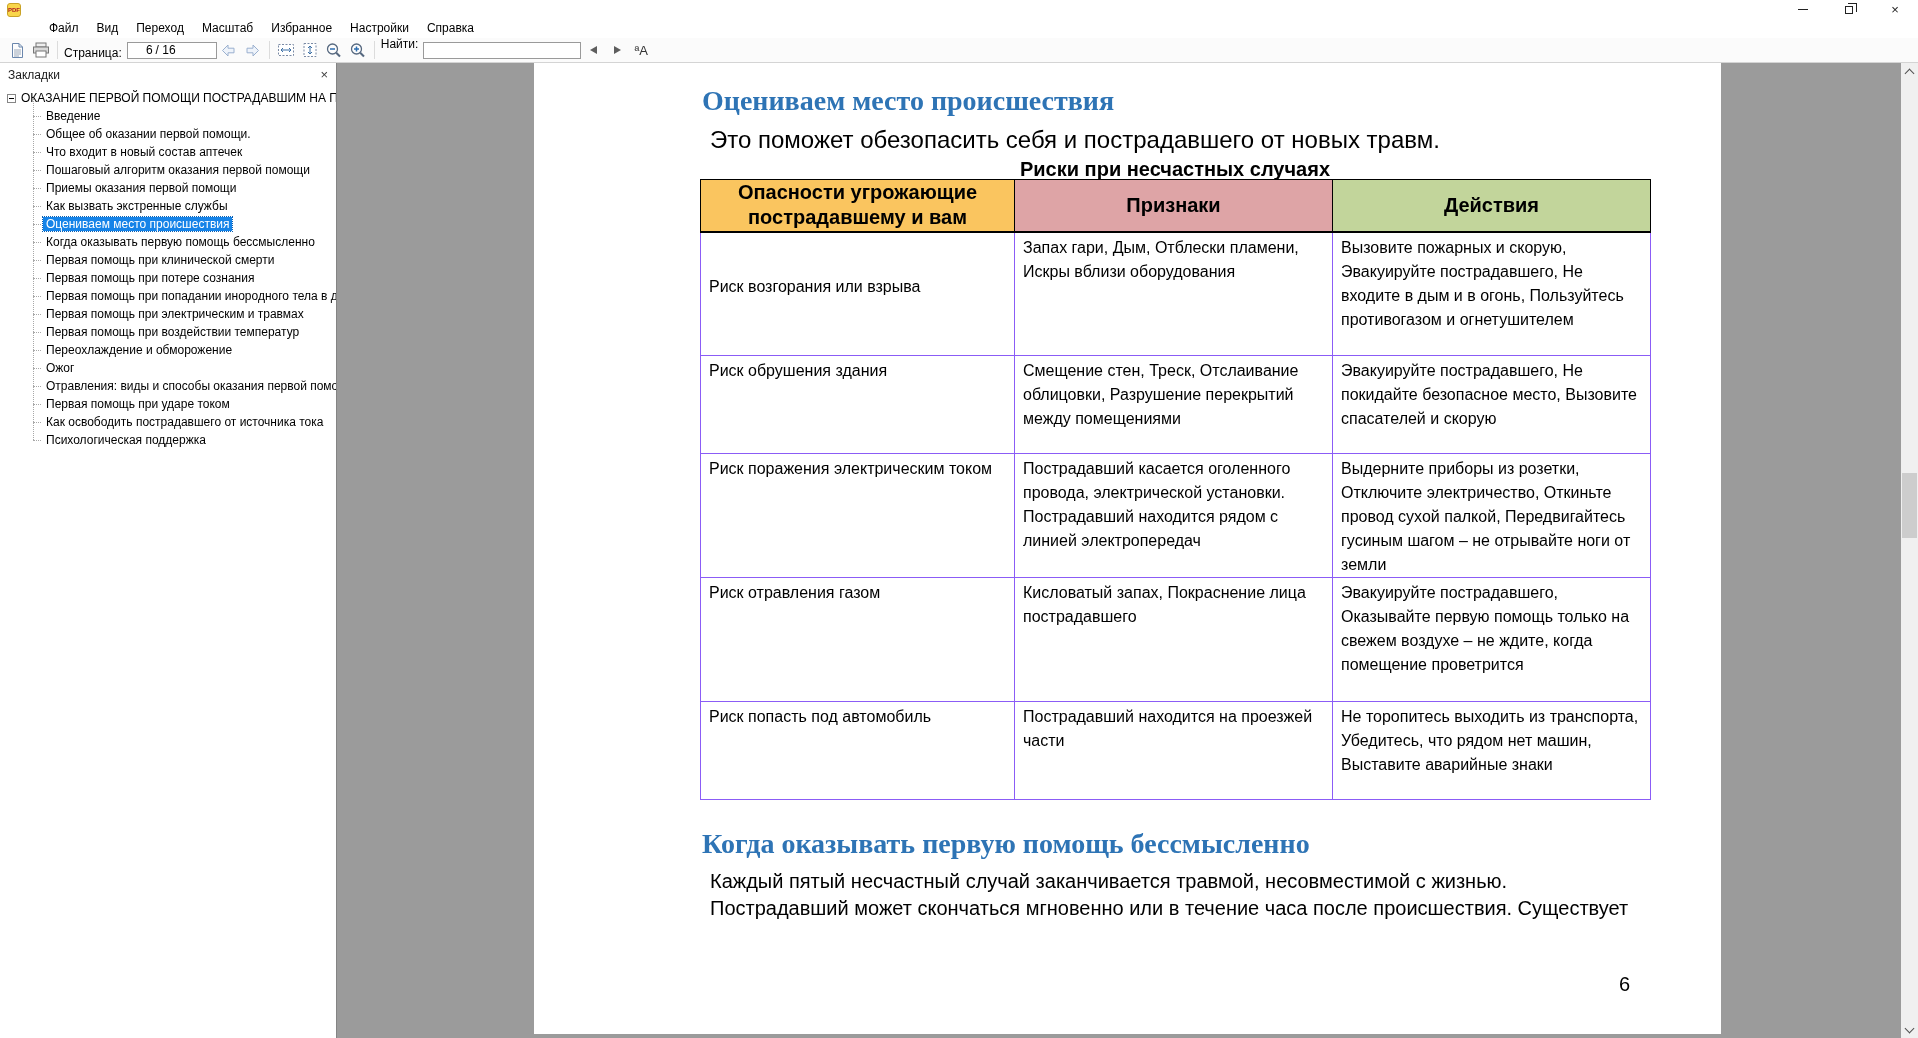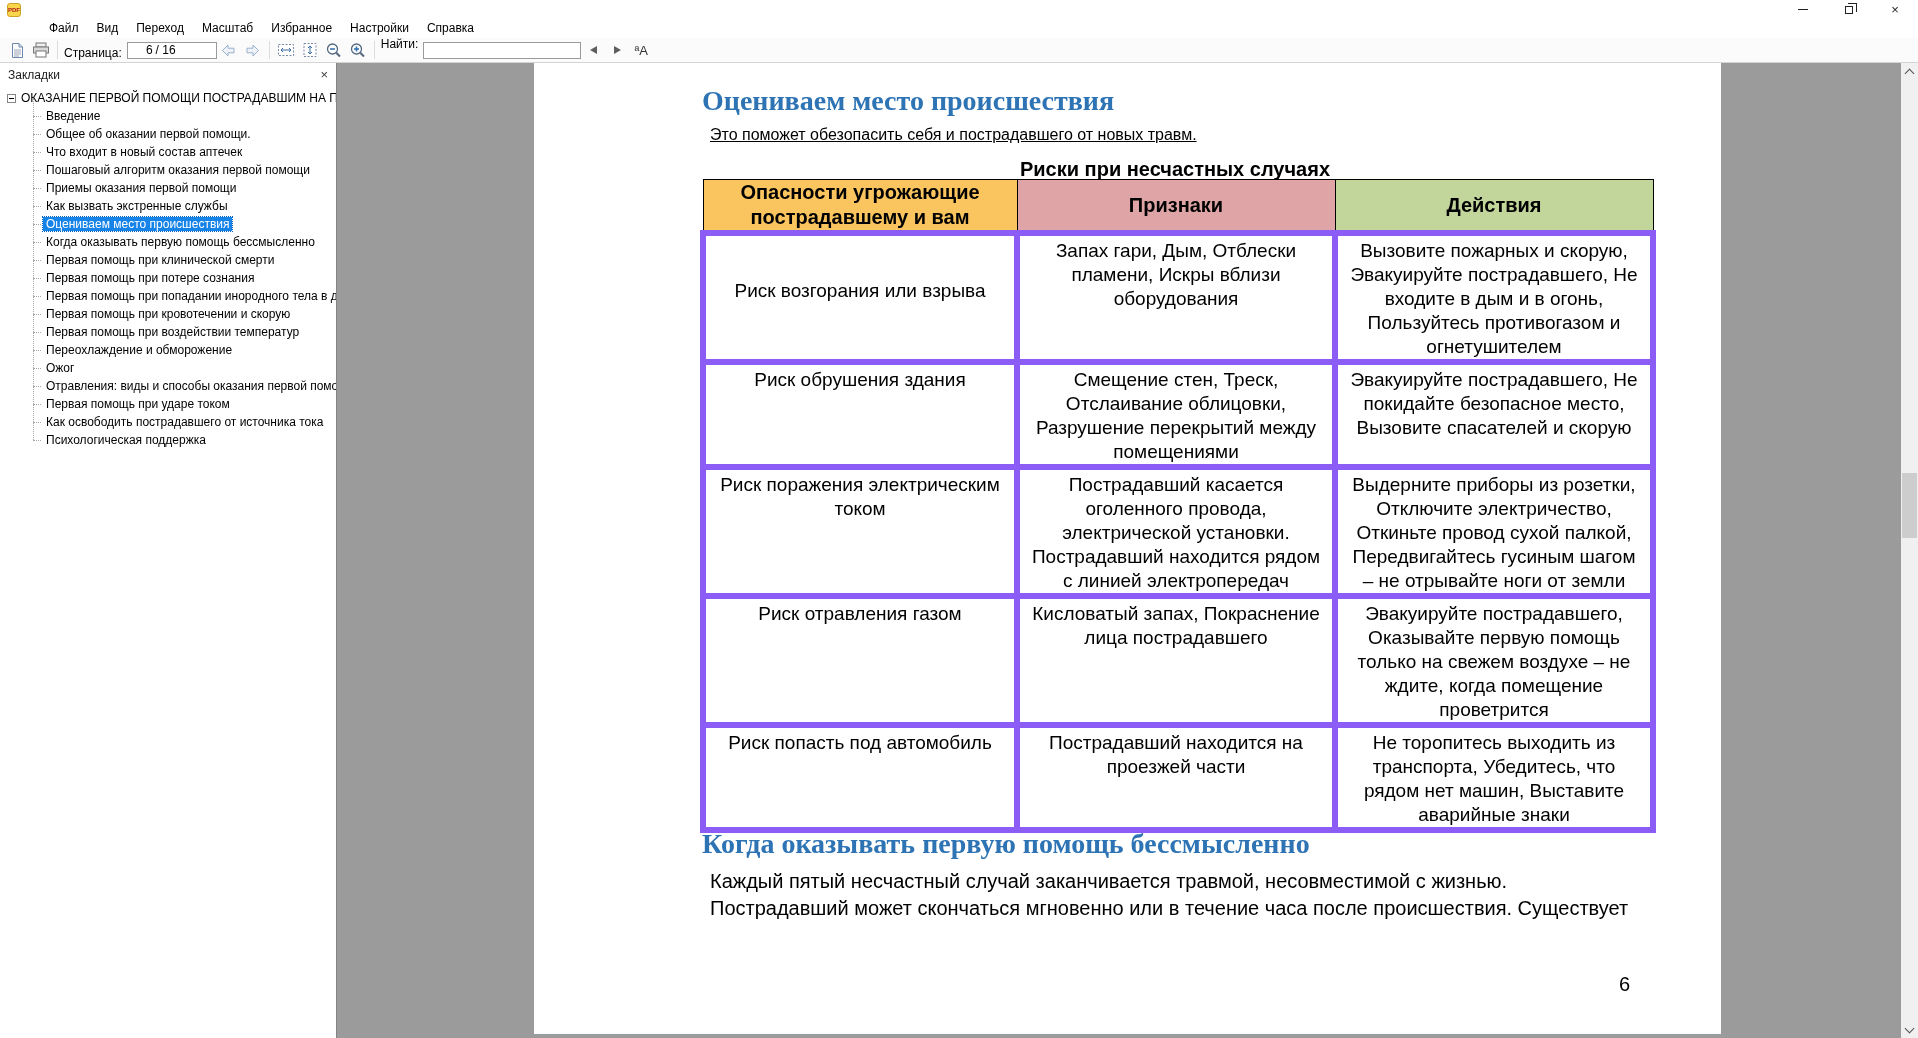--- a/index.html
+++ b/index.html
@@ -64,30 +64,30 @@
   .sb-arrow{position:absolute;left:0;width:17px;height:17px;display:flex;align-items:center;justify-content:center;}
   .sb-up{top:0;} .sb-down{bottom:0;}
   .chev{width:7px;height:7px;border-left:1.6px solid #505050;border-top:1.6px solid #505050;}
   .chev-up{transform:rotate(45deg);margin-top:3px;}
   .chev-down{transform:rotate(225deg);margin-bottom:3px;}
   .sb-thumb{position:absolute;left:1px;width:15px;top:410px;height:65px;background:#cdcdcd;}
 
   
   .doc-h1{position:absolute;left:168px;top:22px;font-family:"Liberation Serif",serif;font-weight:bold;
     font-size:28px;color:var(--heading_blue);white-space:nowrap;}
-  .doc-p1{position:absolute;left:176px;top:63px;font-size:16px;white-space:nowrap;text-decoration:underline;}
+  .doc-p1{position:absolute;left:176px;top:63px;font-size:24px;white-space:nowrap;}
   .tbl-title{position:absolute;left:166px;top:95px;width:950px;text-align:center;font-size:20px;font-weight:bold;}
   .risk-table{position:absolute;left:166px;top:116px;width:950px;border-collapse:collapse;table-layout:fixed;}
   .risk-table col.c0{width:314px;} .risk-table col.c1{width:318px;} .risk-table col.c2{width:318px;}
   .risk-table th{height:52px;font-size:20px;font-weight:bold;border:1px solid #000;border-bottom:2px solid #000;
     text-align:center;vertical-align:middle;line-height:25px;padding:0 6px;}
   .risk-table th.c0{background:var(--header_gold);}
   .risk-table th.c1{background:var(--header_rose);}
   .risk-table th.c2{background:var(--header_green);}
-  .risk-table td{border:6px solid #8b5cf6;vertical-align:top;text-align:center;font-size:19px;line-height:24px;padding:3px 8px 0 8px;}
+  .risk-table td{border:1px solid #8b5cf6;vertical-align:top;font-size:16px;line-height:24px;padding:3px 8px 0 8px;}
   .risk-table td.v-mid{vertical-align:middle;padding-bottom:16px;}
   .doc-h2{position:absolute;left:168px;top:765px;font-family:"Liberation Serif",serif;font-weight:bold;
     font-size:28px;color:var(--heading_blue);white-space:nowrap;}
   .doc-p2{position:absolute;left:176px;top:805px;font-size:20px;line-height:27px;white-space:nowrap;}
   .page-num{position:absolute;left:1085px;top:910px;font-size:20px;}
 </style>
 </head>
 <body>
 
 <div class="window">
@@ -205,21 +205,21 @@
             <div class="tree-item"><span class="lbl">Общее об оказании первой помощи.</span></div>
             <div class="tree-item"><span class="lbl">Что входит в новый состав аптечек</span></div>
             <div class="tree-item"><span class="lbl">Пошаговый алгоритм оказания первой помощи</span></div>
             <div class="tree-item"><span class="lbl">Приемы оказания первой помощи</span></div>
             <div class="tree-item"><span class="lbl">Как вызвать экстренные службы</span></div>
             <div class="tree-item selected"><span class="lbl">Оцениваем место происшествия</span></div>
             <div class="tree-item"><span class="lbl">Когда оказывать первую помощь бессмысленно</span></div>
             <div class="tree-item"><span class="lbl">Первая помощь при клинической смерти</span></div>
             <div class="tree-item"><span class="lbl">Первая помощь при потере сознания</span></div>
             <div class="tree-item"><span class="lbl">Первая помощь при попадании инородного тела в д</span></div>
-            <div class="tree-item"><span class="lbl">Первая помощь при кровотечении и скорую</span></div>
+            <div class="tree-item"><span class="lbl">Первая помощь при электрическим и травмах</span></div>
             <div class="tree-item"><span class="lbl">Первая помощь при воздействии температур</span></div>
             <div class="tree-item"><span class="lbl">Переохлаждение и обморожение</span></div>
             <div class="tree-item"><span class="lbl">Ожог</span></div>
             <div class="tree-item"><span class="lbl">Отравления: виды и способы оказания первой помо</span></div>
             <div class="tree-item"><span class="lbl">Первая помощь при ударе током</span></div>
             <div class="tree-item"><span class="lbl">Как освободить пострадавшего от источника тока</span></div>
             <div class="tree-item"><span class="lbl">Психологическая поддержка</span></div>
           </div>
       </div>
     </div>

